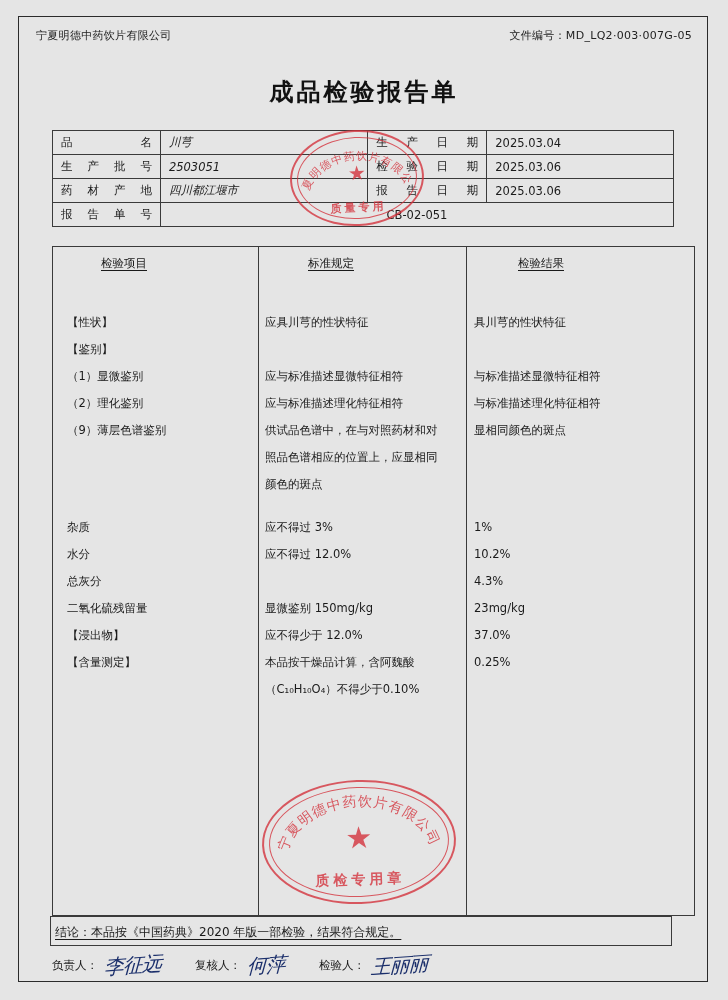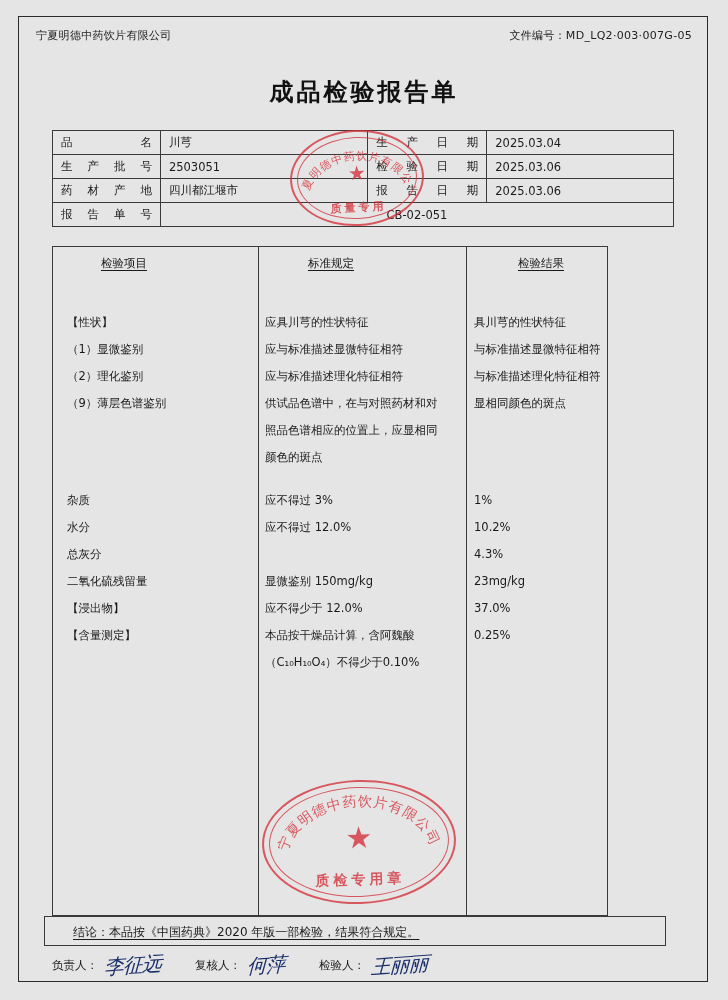--- a/index.html
+++ b/index.html
@@ -70,32 +70,32 @@
     color: #1b1b1b;
   }
   .tbl td {
     border: 1px solid #3a3a3a;
     padding: 4px 8px;
     height: 22px;
     vertical-align: middle;
     box-sizing: border-box;
   }
   .lbl { width: 78px; text-align: justify; text-align-last: justify; white-space: nowrap; }
-  .val { width: 150px; }
+  .val { width: 150px; font-style: italic; }
   .lbl2 { width: 86px; text-align: justify; text-align-last: justify; white-space: nowrap;}
   .val2 { width: 135px; }
   .rptno-label { width: 78px; text-align: justify; text-align-last: justify; }
   .rptno-val { text-align: center; }
 
   
   .results {
     position: absolute;
     left: 52px;
     top: 246px;
-    width: 556px;
+    width: 643px;
     height: 670px;
     border: 1px solid #3a3a3a;
     box-sizing: border-box;
   }
   .col-div {
     position: absolute;
     top: 0;
     bottom: 0;
     width: 0;
     border-left: 1px solid #3a3a3a;
@@ -142,28 +142,28 @@
     position: absolute;
     left: 421px;
     top: 0;
     width: 190px;
   }
   .row.gap { height: 16px; }
 
   
   .conclusion {
     position: absolute;
-    left: 44px;
+    left: 50px;
     top: 916px;
     width: 622px;
     height: 30px;
     border: 1px solid #3a3a3a;
     box-sizing: border-box;
     font-size: 12px;
-    padding: 7px 28px;
+    padding: 7px 4px;
   }
   .conclusion .u { text-decoration: underline; text-underline-offset: 3px; }
 
   
   .signs {
     position: absolute;
     left: 52px;
     top: 952px;
     width: 640px;
     font-size: 11.5px;
@@ -293,20 +293,25 @@
 
     <div class="rows">
       <div class="row gap"></div>
 
       <div class="row">
         <span class="c1">【性状】</span>
         <span class="c2">应具川芎的性状特征</span>
         <span class="c3">具川芎的性状特征</span>
       </div>
       <div class="row">
+        <span class="c1">【鉴别】</span>
+        <span class="c2"></span>
+        <span class="c3"></span>
+      </div>
+      <div class="row">
         <span class="c1">（1）显微鉴别</span>
         <span class="c2">应与标准描述显微特征相符</span>
         <span class="c3">与标准描述显微特征相符</span>
       </div>
       <div class="row">
         <span class="c1">（2）理化鉴别</span>
         <span class="c2">应与标准描述理化特征相符</span>
         <span class="c3">与标准描述理化特征相符</span>
       </div>
       <div class="row">

